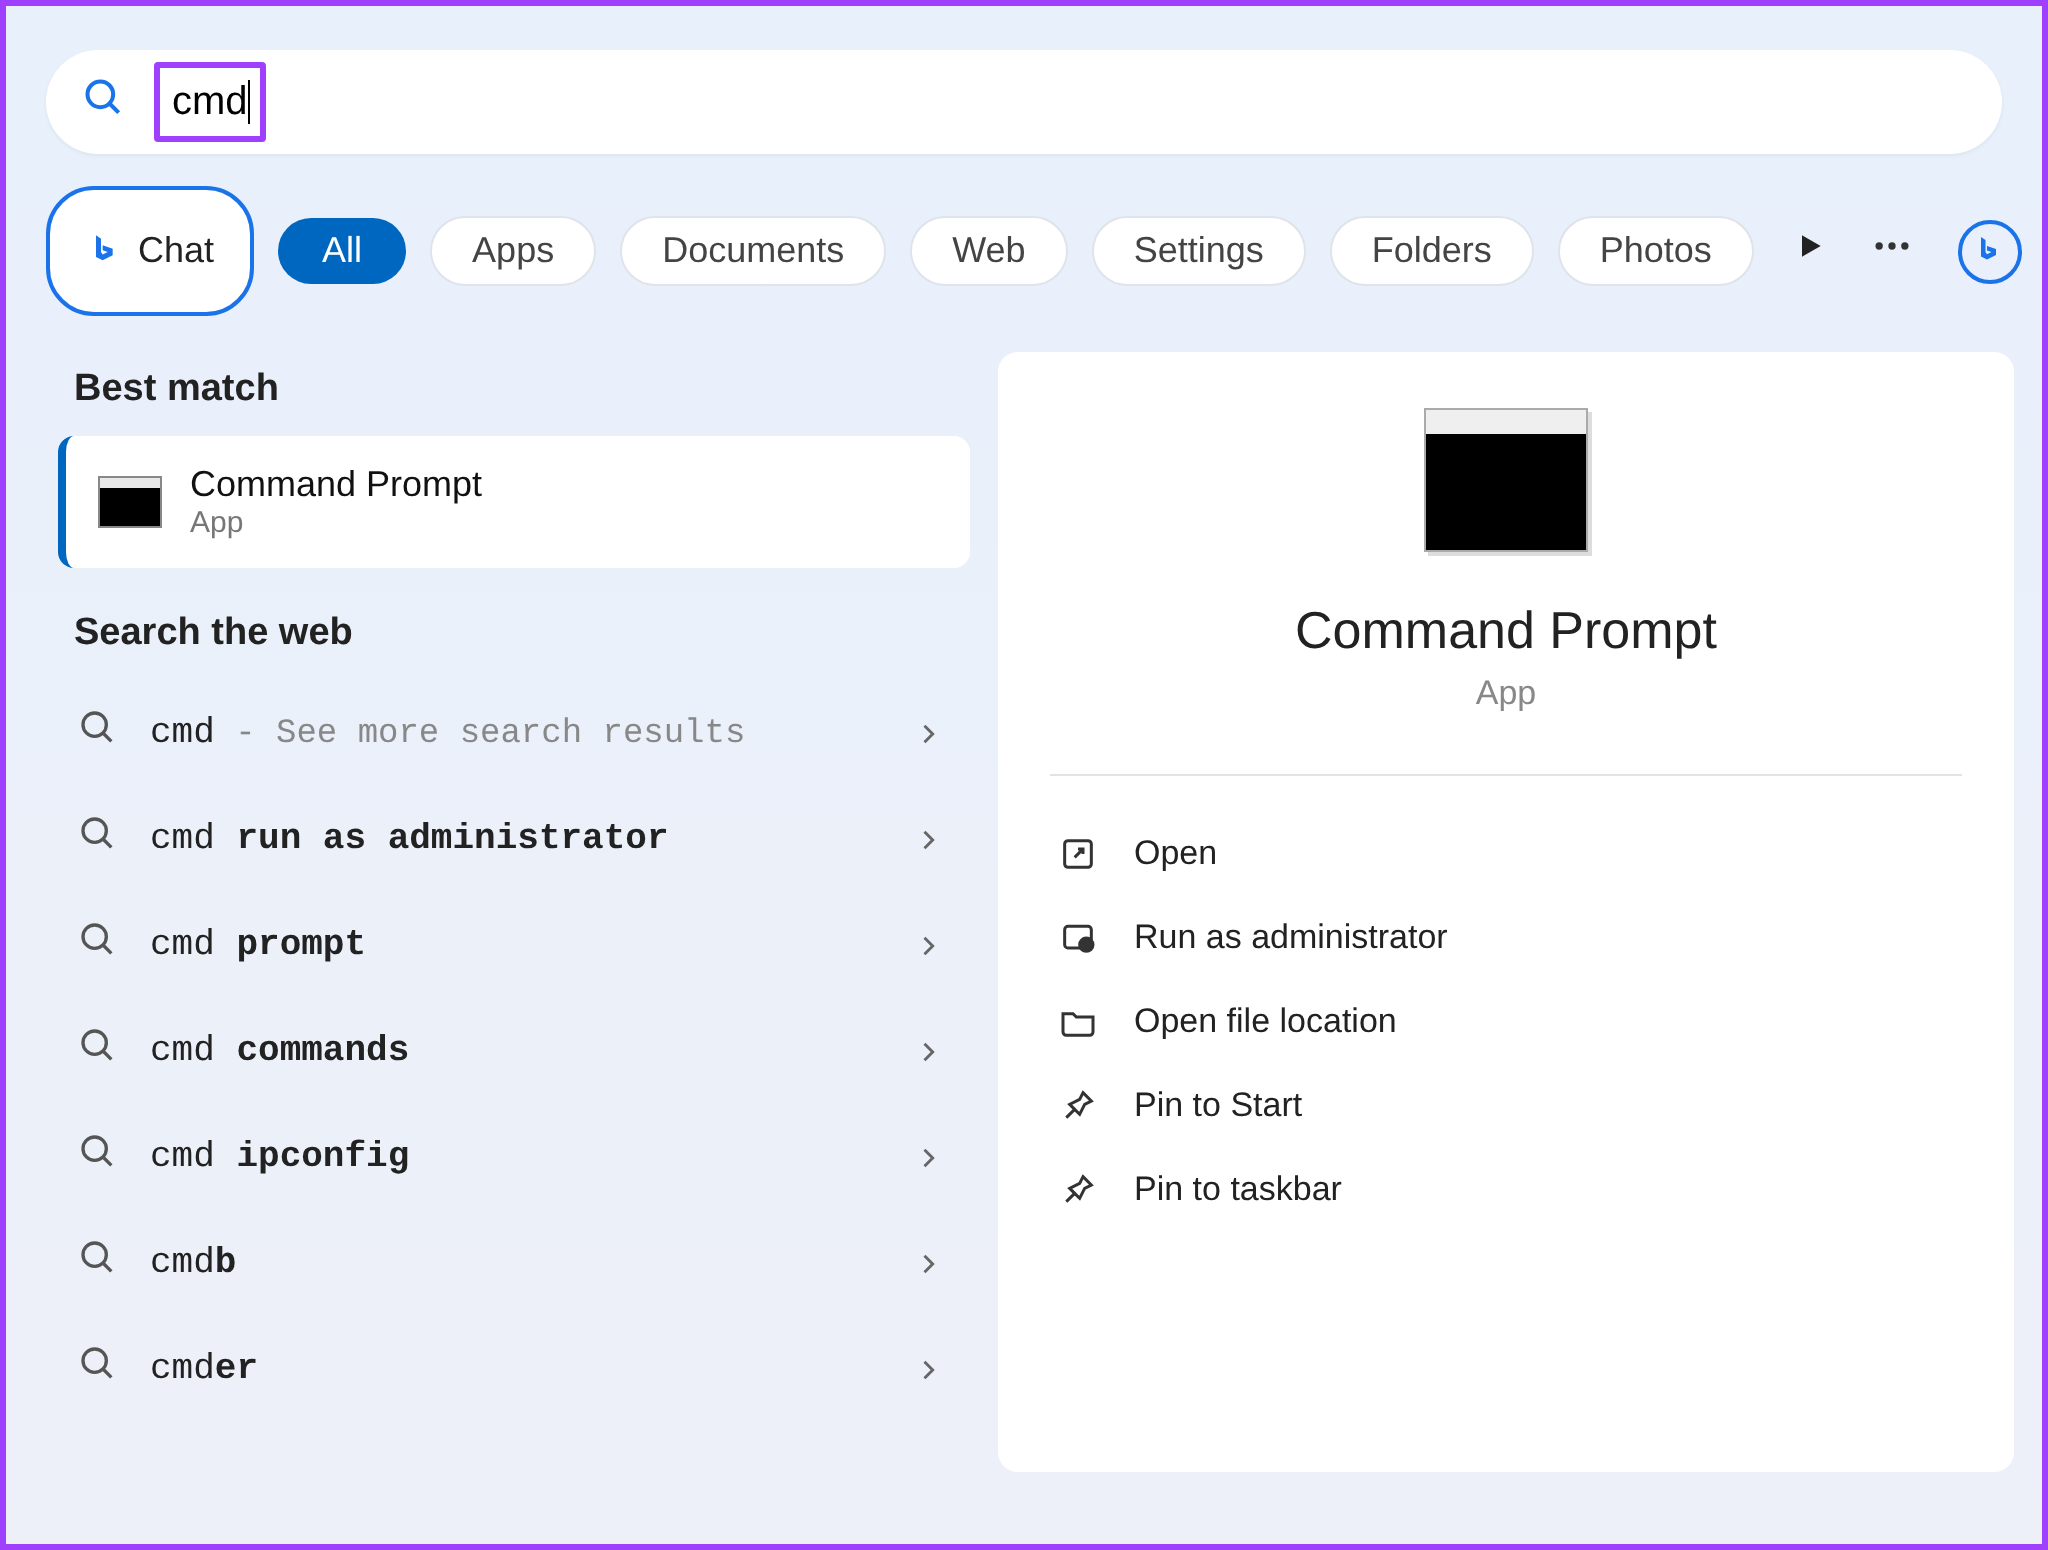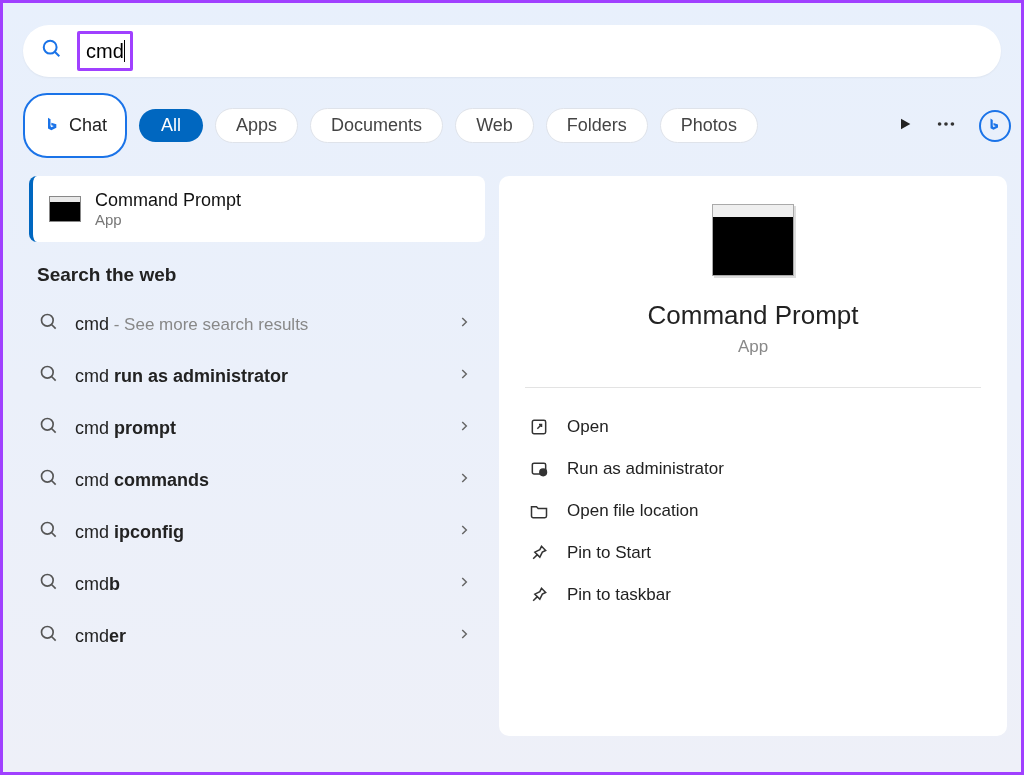--- a/index.html
+++ b/index.html
@@ -100,24 +100,25 @@
     background: #000; border:1px solid #888;
     position: relative;
   }
   .cmd-icon::before{
     content:""; position:absolute; top:0; left:0; right:0; height:5px; background:#e8e8e8;
   }
   .best-match .title { font-size: 18px; font-weight:500; color:#111; }
   .best-match .sub { font-size: 15px; color:#777; }
   .web-item {
     display: flex;
-    align-items: center;
+    align-items: flex-end;
     padding: 14px 14px 14px 10px;
     cursor: pointer;
     justify-content: space-between;
+    font-family: Liberation Mono, monospace;
   }
   .web-item .left { display:flex; align-items:center; gap:16px;}
   .web-term { font-size: 18px; color:#222;}
   .web-term .bold { font-weight:600; }
   .web-term .muted { color:#888; font-size:17px;}
   .mag { color:#555; }
   .chev { color:#666; }
   .detail-icon {
     width: 82px; height: 72px;
     margin: 0 auto 24px auto;
@@ -161,20 +162,23 @@
   <div class="pill">
       <span>Apps</span>
     </div>
   <div class="pill">
       <span>Documents</span>
     </div>
   <div class="pill">
       <span>Web</span>
     </div>
   <div class="pill">
+      <span>Settings</span>
+    </div>
+  <div class="pill">
       <span>Folders</span>
     </div>
   <div class="pill">
       <span>Photos</span>
     </div>
   <div class="tools">
     <span class="tool">
       <svg width="16" height="16" viewBox="0 0 24 24">
           <path d="M6 4l14 8-14 8z" fill="#222"></path>
         </svg>
@@ -189,20 +193,21 @@
     <span class="bing-badge">
       <svg width="18" height="18" viewBox="0 0 24 24">
           <path fill="#1a73e8" d="M6 2v13l4 2 6-3v-4l-6-2v3l3 1-3 1.5L9 12V4z"></path>
         </svg>
     </span>
   </div>
 </div>
 
 <div class="content">
   <div class="left-col">
+    <div class="section-title">Best match</div>
     <div class="best-match">
       <div class="cmd-icon"></div>
       <div>
         <div class="title">Command Prompt</div>
         <div class="sub">App</div>
       </div>
     </div>
 
     <div class="section-title" style="margin-top:22px;">Search the web</div>
     <div id="web-list">

